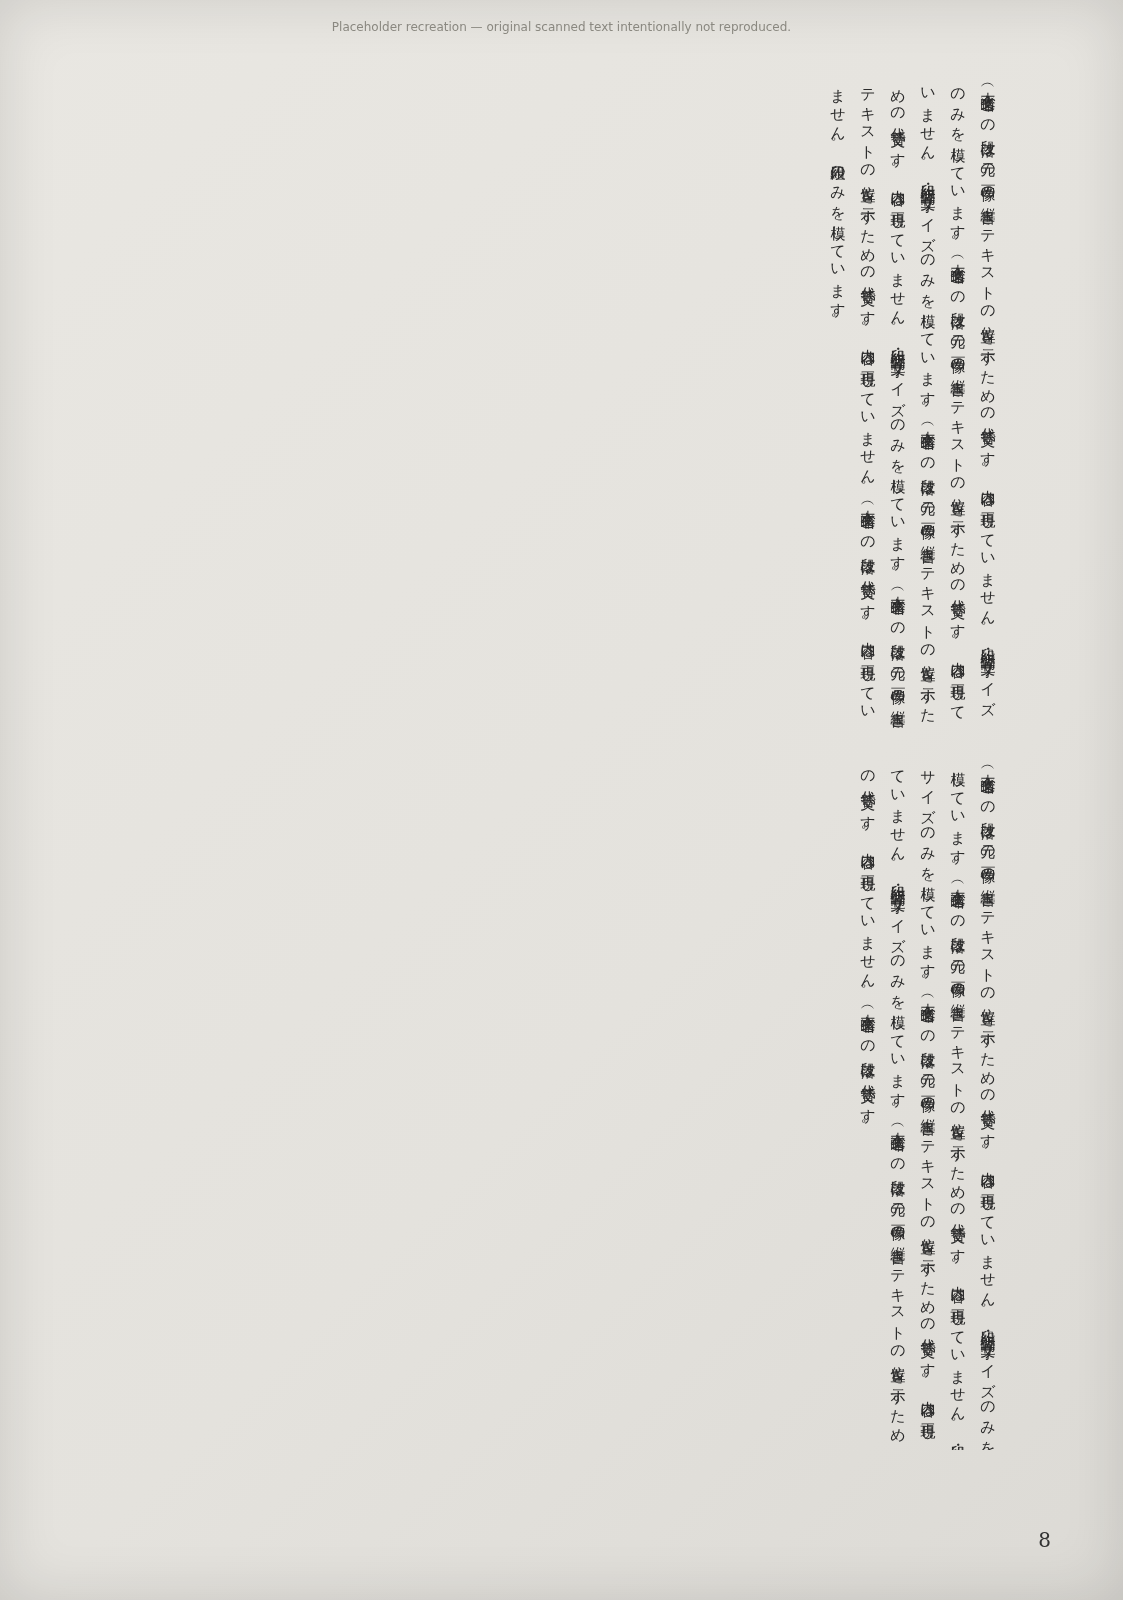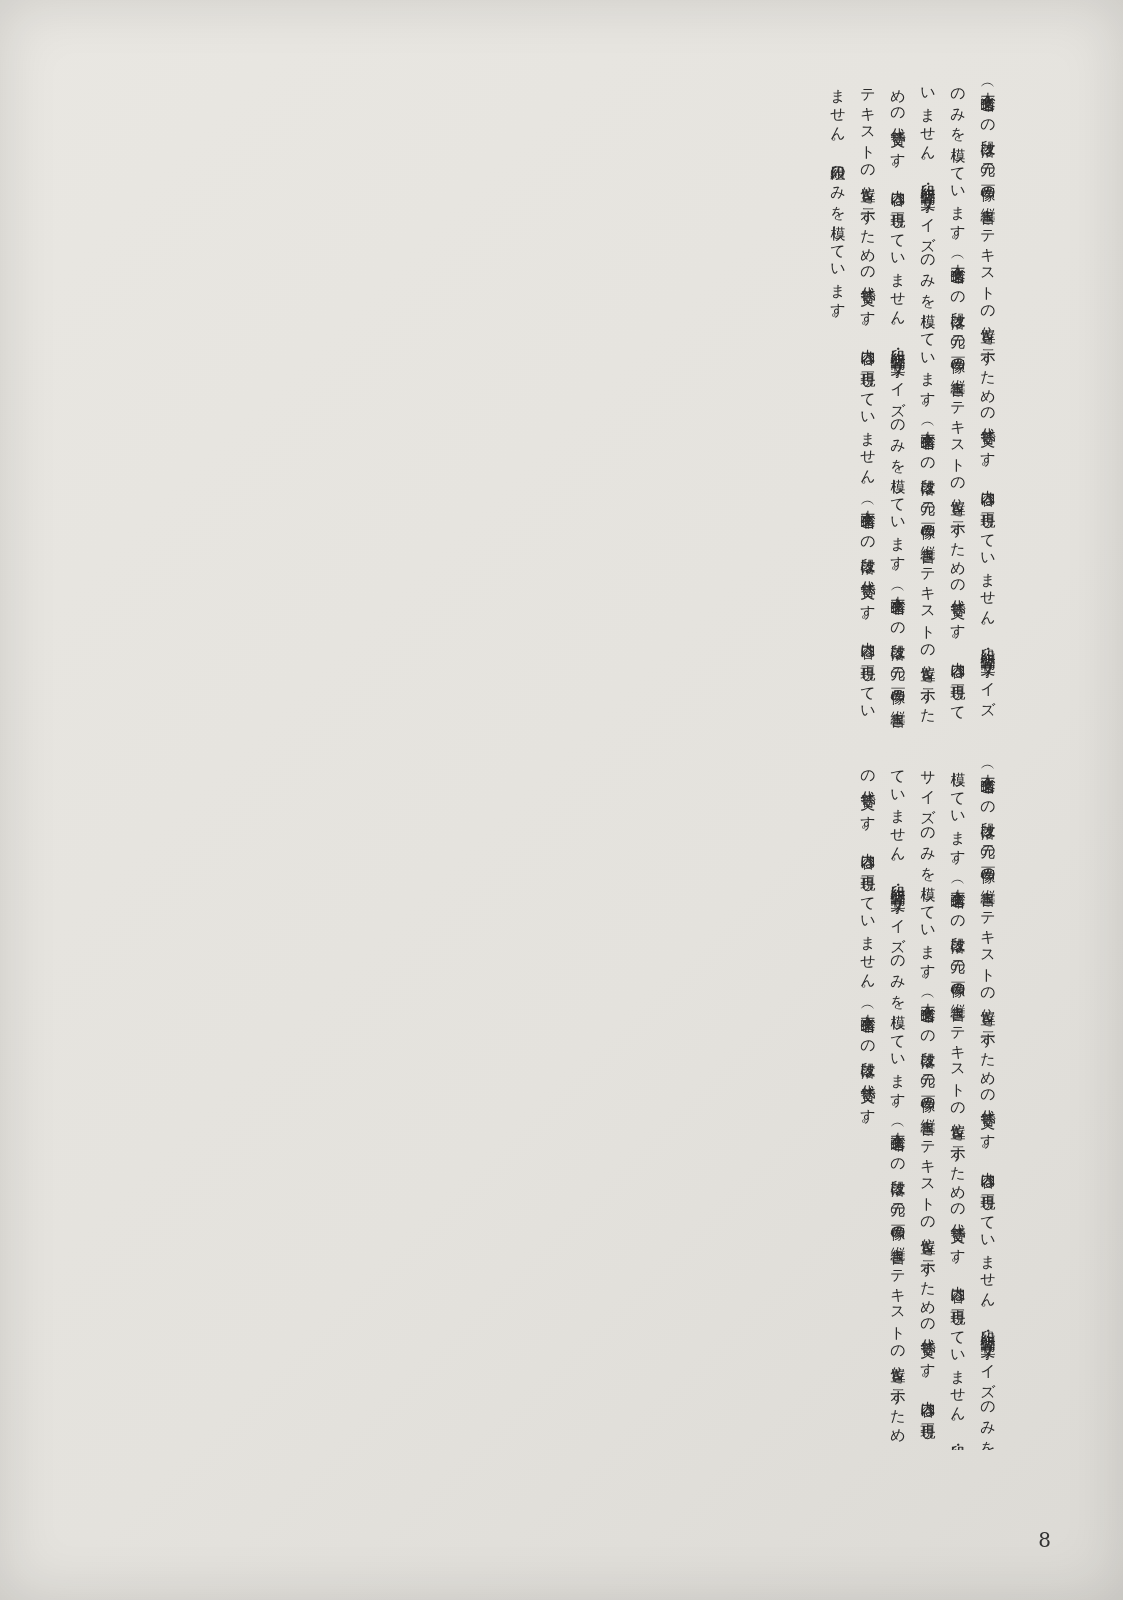--- a/index.html
+++ b/index.html
@@ -34,19 +34,20 @@
   .page-number{
     position:absolute;bottom:48px;right:72px;
     font-size:20px;color:#333;
     font-family:"DejaVu Serif", serif;
   }
 </style>
 </head>
 <body>
 
 <div class="page">
+  <div class="placeholder-note">Placeholder recreation — original scanned text intentionally not reproduced.</div>
 
   <div class="text-block block-top">（本文省略）この段落は元の画像の縦書きテキストの位置を示すための代替文です。内容は再現していません。段組・行間・文字サイズのみを模しています。（本文省略）この段落は元の画像の縦書きテキストの位置を示すための代替文です。内容は再現していません。段組・行間・文字サイズのみを模しています。（本文省略）この段落は元の画像の縦書きテキストの位置を示すための代替文です。内容は再現していません。段組・行間・文字サイズのみを模しています。（本文省略）この段落は元の画像の縦書きテキストの位置を示すための代替文です。内容は再現していません。（本文省略）この段落は代替文です。内容は再現していません。段組のみを模しています。</div>
 
   <div class="text-block block-bottom">（本文省略）この段落は元の画像の縦書きテキストの位置を示すための代替文です。内容は再現していません。段組・行間・文字サイズのみを模しています。（本文省略）この段落は元の画像の縦書きテキストの位置を示すための代替文です。内容は再現していません。段組・行間・文字サイズのみを模しています。（本文省略）この段落は元の画像の縦書きテキストの位置を示すための代替文です。内容は再現していません。段組・行間・文字サイズのみを模しています。（本文省略）この段落は元の画像の縦書きテキストの位置を示すための代替文です。内容は再現していません。（本文省略）この段落は代替文です。</div>
 
   <div class="page-number">8</div>
 </div>
 
 </body></html>

